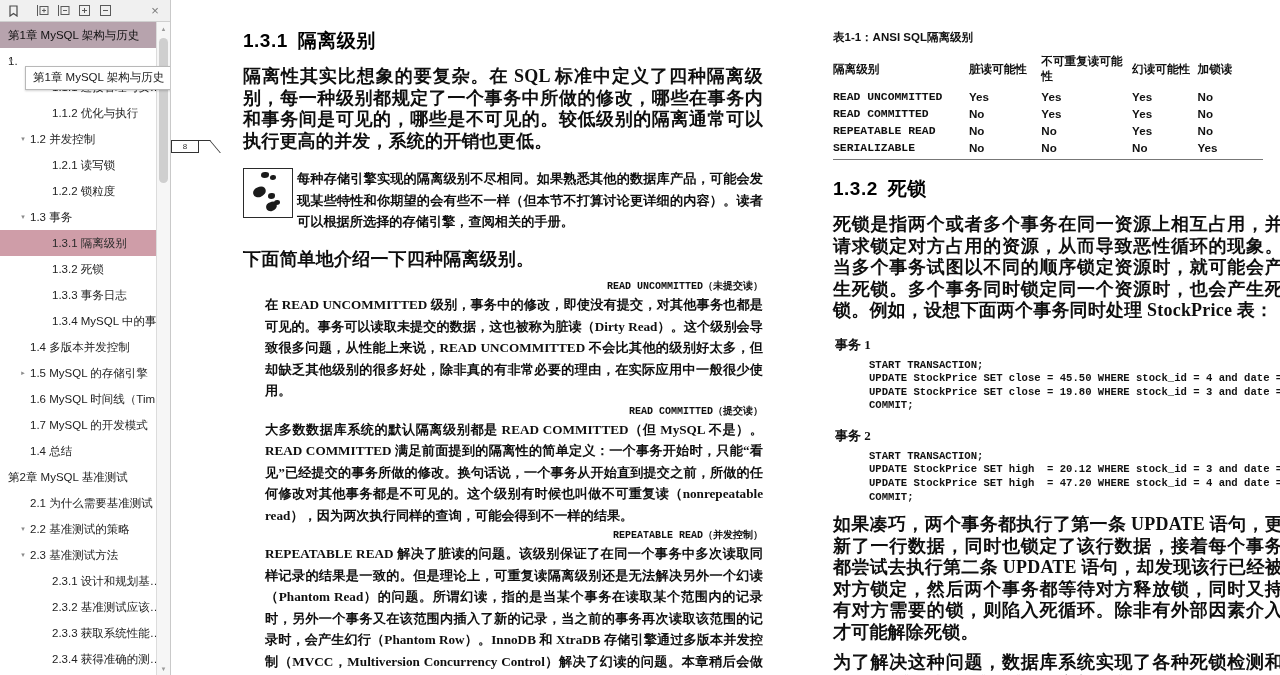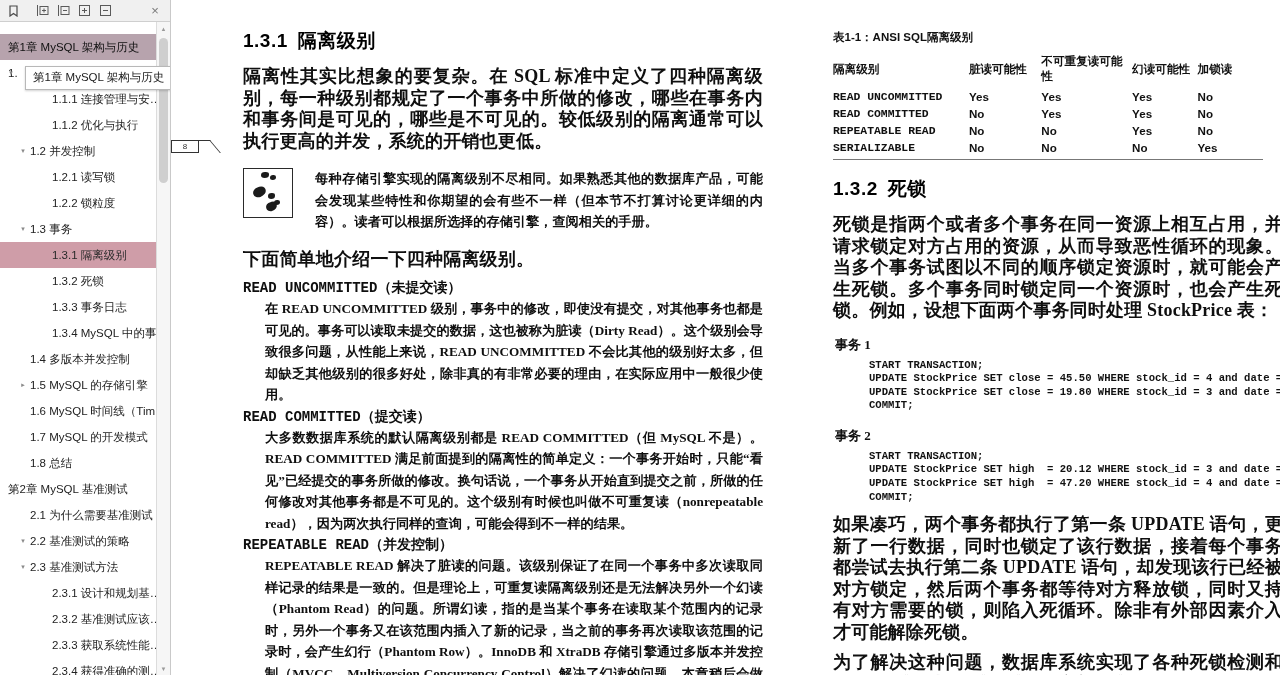--- a/index.html
+++ b/index.html
@@ -29,21 +29,21 @@
   }
   .tb-btn svg{display:block;}
   .tb-sep{width:6px;}
   .tb-close{
     margin-left:auto;width:22px;height:17px;
     display:flex;align-items:center;justify-content:center;
     color:#7a7a7a;font-size:13px;line-height:1;
   }
   .sb-tree{
     position:relative;flex:1 1 auto;overflow:hidden;
-    background:#ffffff;padding-top:12px;
+    background:#ffffff;padding-top:0;
   }
   .tree-inner{position:relative;padding:0 0 0 0;}
   .t-item{
     position:relative;height:26px;line-height:26px;
     font-size:11.5px;color:#222;white-space:nowrap;
     padding-left:8px;display:flex;align-items:center;
     font-family:"Liberation Sans","DejaVu Sans",sans-serif;
   }
   .t-item.lvl0{padding-left:8px;}
   .t-item.lvl1{padding-left:30px;}
@@ -102,21 +102,21 @@
     font-weight:bold;font-size:19px;margin:0 0 12px 0;
     letter-spacing:.5px;color:#000;
   }
   h2.sec .num{margin-right:10px;}
   p.body{
     margin:0 0 9px 0;font-size:18px;line-height:21.5px;
     text-align:justify;letter-spacing:.2px;font-weight:600;
   }
 
   
-  .note{position:relative;margin:16px 0 16px 0;display:flex;gap:22px;}
+  .note{position:relative;margin:16px 0 16px 0;display:flex;gap:4px;}
   .note-ico{
     flex:0 0 48px;height:48px;border:1.4px solid #2a2a2a;
     position:relative;overflow:hidden;background:#fff;
   }
   .note-ico i{position:absolute;background:#1b1b1b;border-radius:50% 40% 55% 45%;}
   .note-txt{flex:1 1 auto;font-size:13.2px;line-height:21.5px;font-weight:600;text-align:justify;}
 
   
   .pagemark{
     position:absolute;left:-32px;top:140px;display:flex;align-items:center;
@@ -128,21 +128,21 @@
   }
   .pm-arrow-line{
     width:11px;height:12px;border-top:1px solid #333;border-right:1px solid #333;
     transform:skewX(40deg);transform-origin:left top;margin-left:-1px;
   }
 
   
   .deflist{margin:0 0 4px 0;}
   .dterm{
     font-family:"Liberation Mono","DejaVu Sans Mono",monospace;
-    font-size:14px;font-weight:700;margin:2px 0 1px 0;letter-spacing:0;
+    font-size:10px;font-weight:700;margin:2px 0 1px 0;letter-spacing:0;text-align:right;
   }
   .dterm .cn{font-family:"Liberation Serif","DejaVu Serif",serif;font-weight:700;}
   .ddesc{
     margin:0 0 2px 22px;font-size:13.2px;line-height:21.5px;
     text-align:justify;font-weight:600;
   }
 
   
   .tbl-cap{
     font-family:"Liberation Sans","DejaVu Sans",sans-serif;
@@ -268,21 +268,21 @@
             <span class="t-arrow">▸</span>
             <span class="t-label">1.5 MySQL 的存储引擎</span>
           </div>
           <div class="t-item lvl1">
             <span class="t-label">1.6 MySQL 时间线（Timeline）</span>
           </div>
           <div class="t-item lvl1">
             <span class="t-label">1.7 MySQL 的开发模式</span>
           </div>
           <div class="t-item lvl1">
-            <span class="t-label">1.8 总结</span>
+            <span class="t-label">1.4 总结</span>
           </div>
           <div class="t-item lvl0">
             <span class="t-label">第2章 MySQL 基准测试</span>
           </div>
           <div class="t-item lvl1">
             <span class="t-label">2.1 为什么需要基准测试</span>
           </div>
           <div class="t-item lvl1">
             <span class="t-arrow">▾</span>
             <span class="t-label">2.2 基准测试的策略</span>

